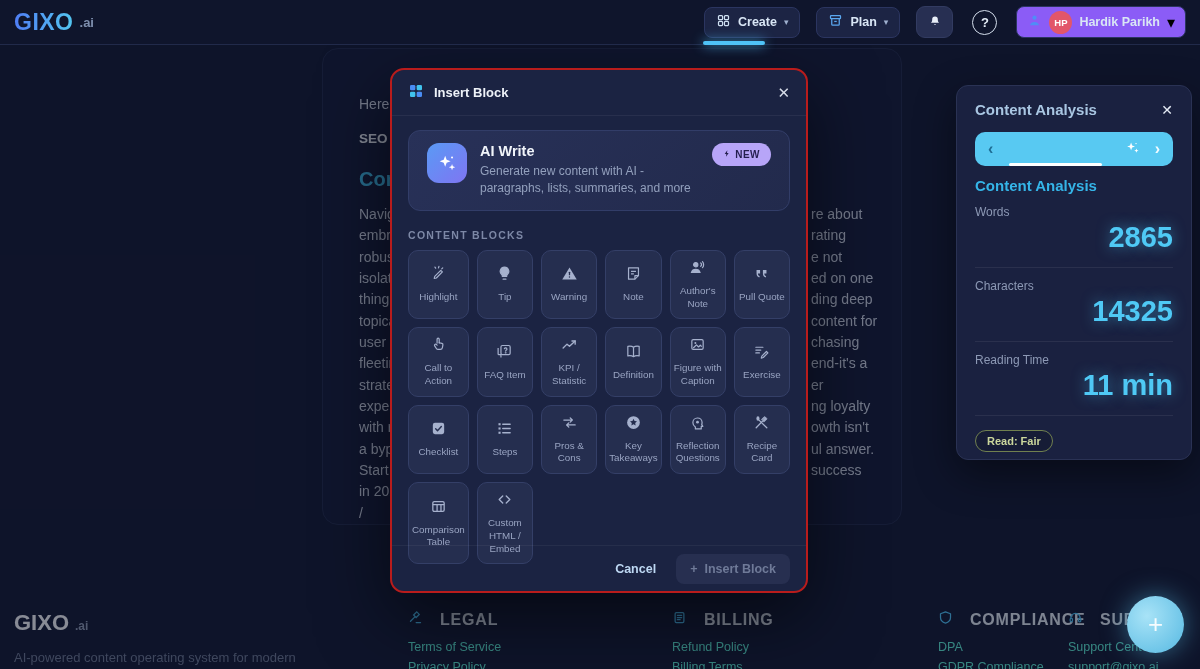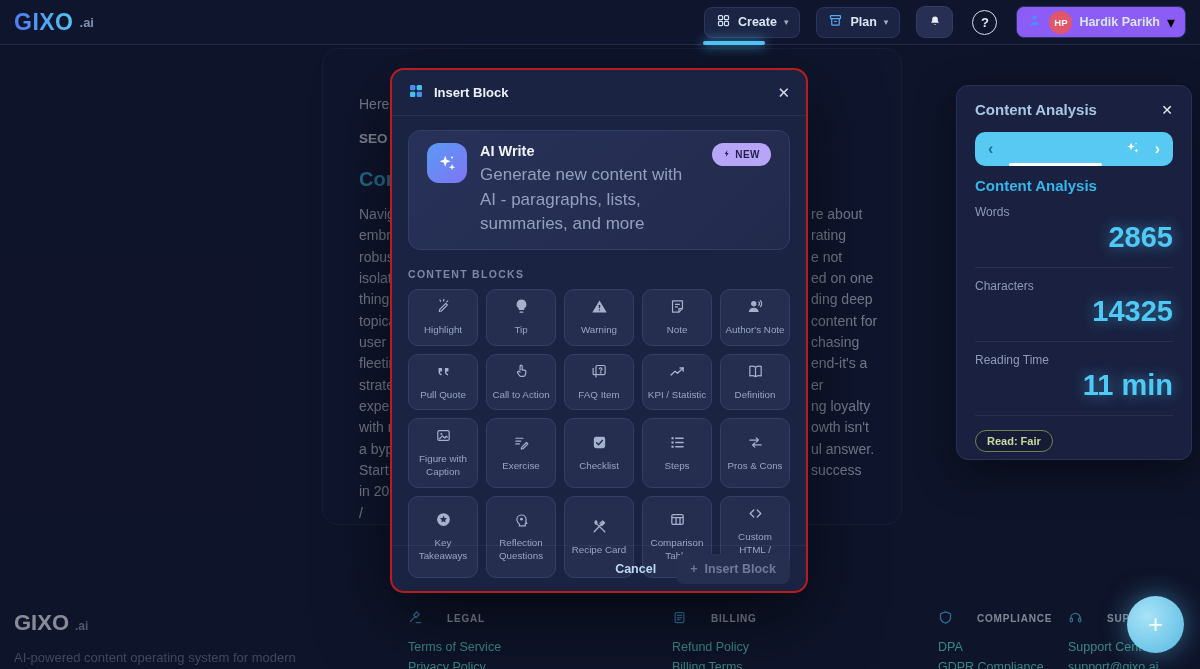--- a/index.html
+++ b/index.html
@@ -54,27 +54,27 @@
                   border-bottom:1px solid rgba(255,255,255,.06); }
   .modal-title { margin-left:10px; font-size:13px; font-weight:800; color:#eef2f8; }
   .modal-close { margin-left:auto; color:#d7dce8; font-size:15px; cursor:pointer; }
   .ai-card { margin:14px 16px 0; padding:12px 18px; border-radius:12px; display:flex; gap:13px;
              align-items:flex-start; background:linear-gradient(135deg,#283158,#222a4c);
              border:1px solid #323d68; cursor:pointer; }
   .ai-icon { width:40px; height:40px; min-width:40px; border-radius:12px;
              background:linear-gradient(135deg,#5a9af5,#7f75f2);
              display:flex; align-items:center; justify-content:center; }
   .ai-title { font-size:14.5px; font-weight:800; color:#f0f4fa; }
-  .ai-desc { margin-top:4px; font-size:17px; color:#93a0bd; line-height:1.45; max-width:265px; }
+  .ai-desc { margin-top:4px; font-size:12px; color:#93a0bd; line-height:1.45; max-width:265px; }
   .new-badge { margin-left:auto; background:#b7a5f8; color:#241f4e; font-size:10px; font-weight:800;
                letter-spacing:.5px; padding:5px 11px; border-radius:999px; display:flex;
                align-items:center; gap:4px; white-space:nowrap; }
   .section-label { margin:18px 16px 9px; font-size:10.5px; font-weight:700; letter-spacing:1.3px;
                    color:#7d88a6; }
-  .blocks-grid { margin:0 16px; display:grid; grid-template-columns:repeat(5,1fr); gap:8px; }
+  .blocks-grid { margin:0 16px; display:grid; grid-template-columns:repeat(6,1fr); gap:8px; }
   .tile { background:#252e4f; border:1px solid #343f67; border-radius:10px; min-height:48px;
           display:flex; flex-direction:column; align-items:center; justify-content:center;
           gap:5px; padding:8px 3px; cursor:pointer; }
   .tile-label { font-size:9.8px; color:#99a4c2; text-align:center; line-height:1.3; }
   .ticon { width:17px; height:17px; color:#a6b1cd; }
   .modal-footer { position:absolute; left:0; right:0; bottom:0; height:46px;
                   border-top:1px solid rgba(255,255,255,.05); display:flex; align-items:center;
                   justify-content:flex-end; gap:20px; padding:0 16px; }
   .cancel-btn { color:#bdd7f2; font-size:12.5px; font-weight:700; cursor:pointer; }
   .insert-btn { background:#272f50; border-radius:8px; padding:8px 14px; font-size:12.5px;
@@ -105,21 +105,21 @@
                 background:rgba(0,0,0,.15); }
 
   
   .page-footer { position:absolute; left:0; right:0; bottom:0; height:69px; z-index:1; }
   .f-logo { position:absolute; left:14px; top:10px; font-size:22px; font-weight:800; color:#f2f5fa; }
   .f-logo-suffix { font-size:12px; color:#8b97b2; margin-left:6px; font-weight:600; }
   .f-tagline { position:absolute; left:14px; top:50px; font-size:13px; color:#6d7994; }
   .f-col { position:absolute; top:10px; }
   .f-col-legal { left:408px; } .f-col-billing { left:672px; }
   .f-col-compliance { left:938px; } .f-col-support { left:1068px; }
-  .f-col-title { display:flex; align-items:center; gap:24px; font-size:10px; font-weight:800;
+  .f-col-title { display:flex; align-items:center; gap:17px; font-size:16px; font-weight:800;
                  letter-spacing:.8px; color:#dfe7f2; }
   .f-link { margin-top:0; font-size:12.5px; color:#5eead4; position:absolute; white-space:nowrap; cursor:pointer; }
   .f-link1 { top:30px; } .f-link2 { top:50px; }
   .ficon { width:15px; height:15px; color:#4fc3f7; }
   .fab { position:absolute; left:1127px; top:596px; width:57px; height:57px; border-radius:50%;
          background:radial-gradient(circle at 35% 35%, #a8e3f7, #56b9e2);
          box-shadow:0 0 26px rgba(90,190,230,.5); display:flex; align-items:center;
          justify-content:center; z-index:12; cursor:pointer; color:rgba(255,255,255,.9);
          font-size:26px; font-weight:400; }
 </style>

